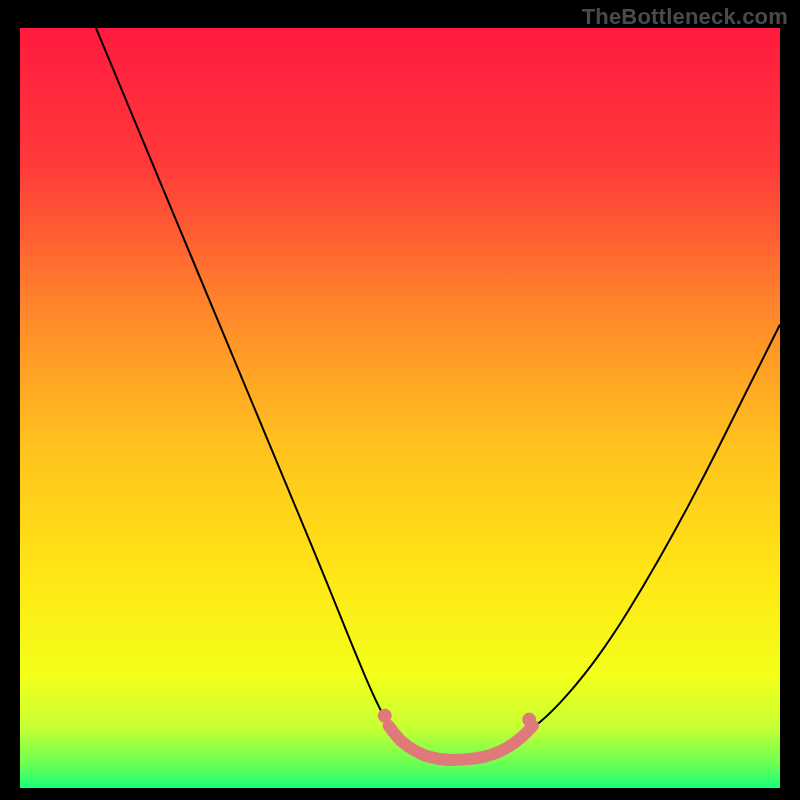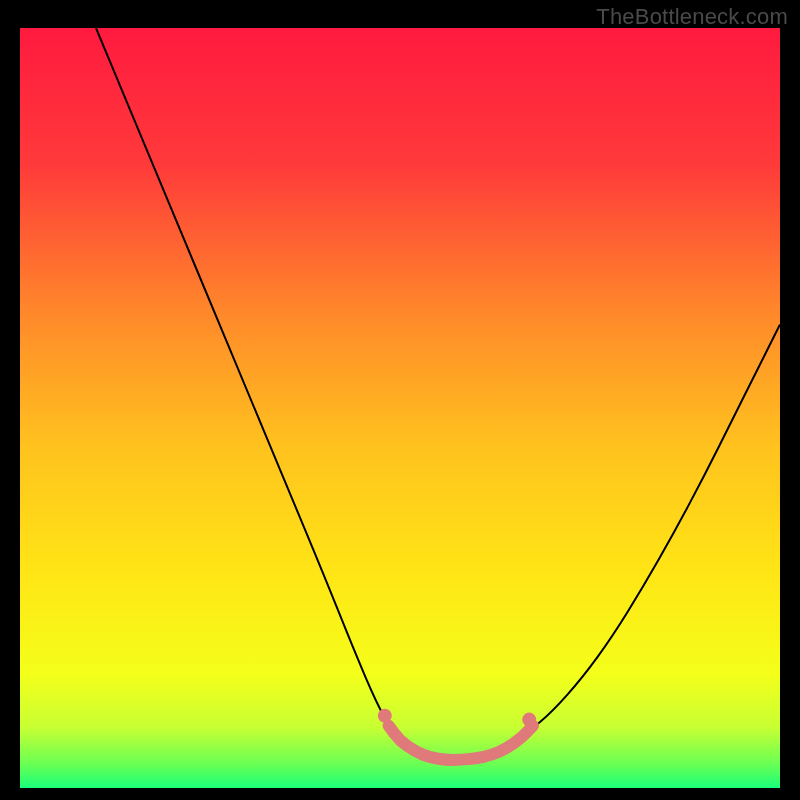--- a/index.html
+++ b/index.html
@@ -25,21 +25,21 @@
     top: 0;
     width: 760px;
     height: 760px;
   }
   .watermark {
     position: absolute;
     top: 4px;
     right: 12px;
     color: #4a4a4a;
     font-size: 22px;
-    font-weight: 400;
+    font-weight: 700;
     letter-spacing: 0.2px;
   }
   svg { display: block; }
 </style>
 </head>
 <body>
 
 <div class="watermark">TheBottleneck.com</div>
 
 <div class="frame">

